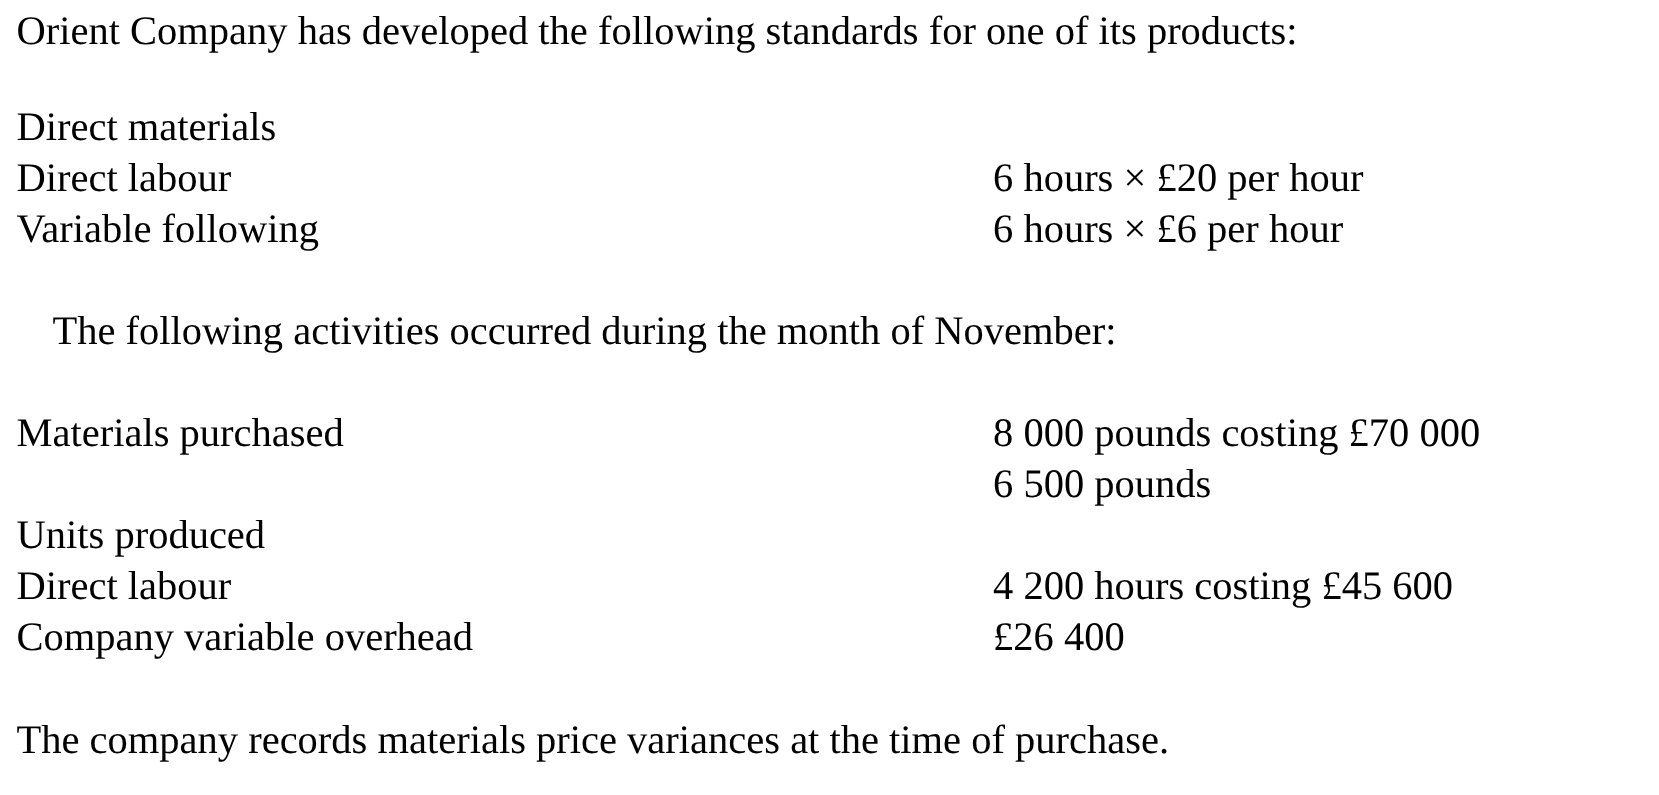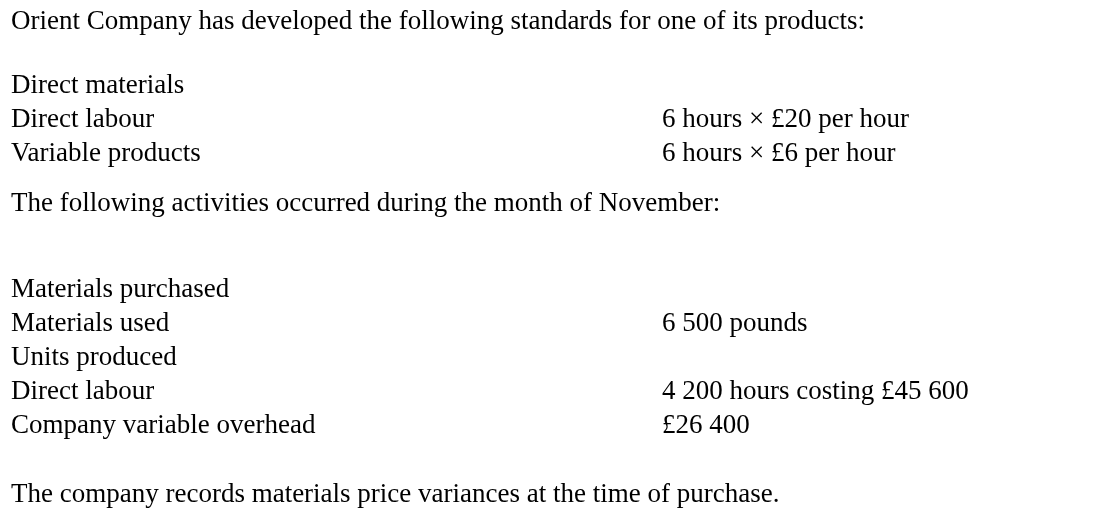--- a/index.html
+++ b/index.html
@@ -21,33 +21,33 @@
 
   <div>
     <div class="row" style="top:67px;">
       <span class="label">Direct materials</span>
     </div>
     <div class="row" style="top:101px;">
       <span class="label">Direct labour</span>
       <span class="value">6 hours × £20 per hour</span>
     </div>
     <div class="row" style="top:135px;">
-      <span class="label">Variable products</span>
+      <span class="label">Variable following</span>
       <span class="value">6 hours × £6 per hour</span>
     </div>
   </div>
 
-  <div class="line" style="top:185px;">The following activities occurred during the month of November:</div>
+  <div class="line" style="top:203px;margin-left:24px;">The following activities occurred during the month of November:</div>
 
   <div>
     <div class="row" style="top:271px;">
       <span class="label">Materials purchased</span>
+      <span class="value">8 000 pounds costing £70 000</span>
     </div>
     <div class="row" style="top:305px;">
-      <span class="label">Materials used</span>
       <span class="value">6 500 pounds</span>
     </div>
     <div class="row" style="top:339px;text-align:right;">
       <span class="label">Units produced</span>
     </div>
     <div class="row" style="top:373px;">
       <span class="label">Direct labour</span>
       <span class="value">4 200 hours costing £45 600</span>
     </div>
     <div class="row" style="top:407px;">

